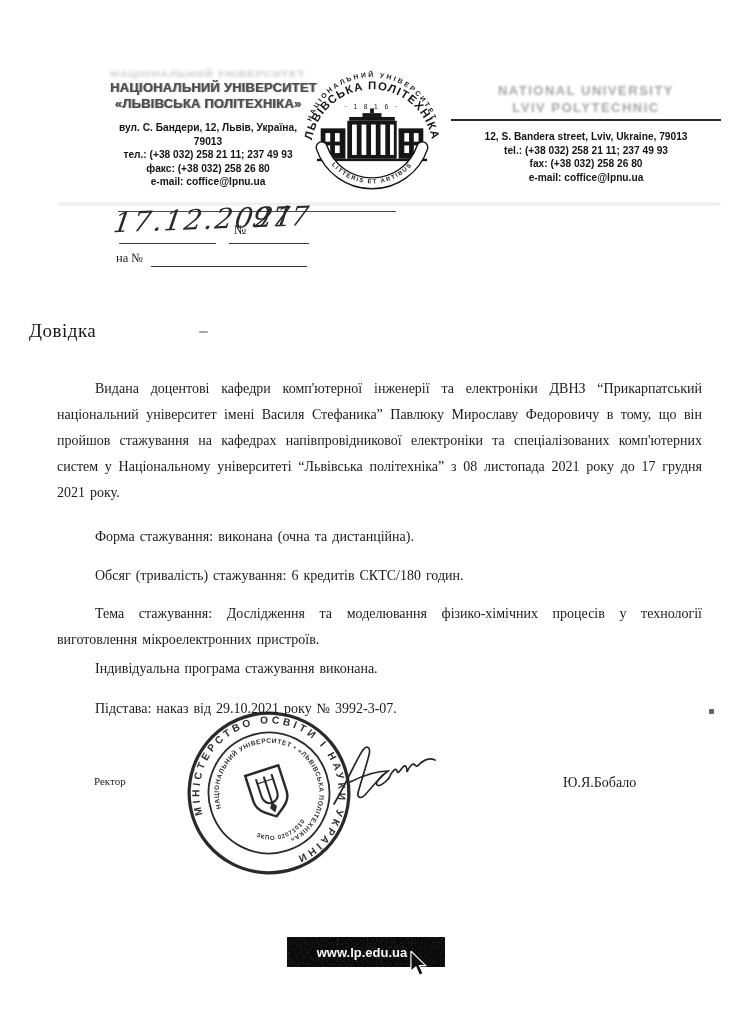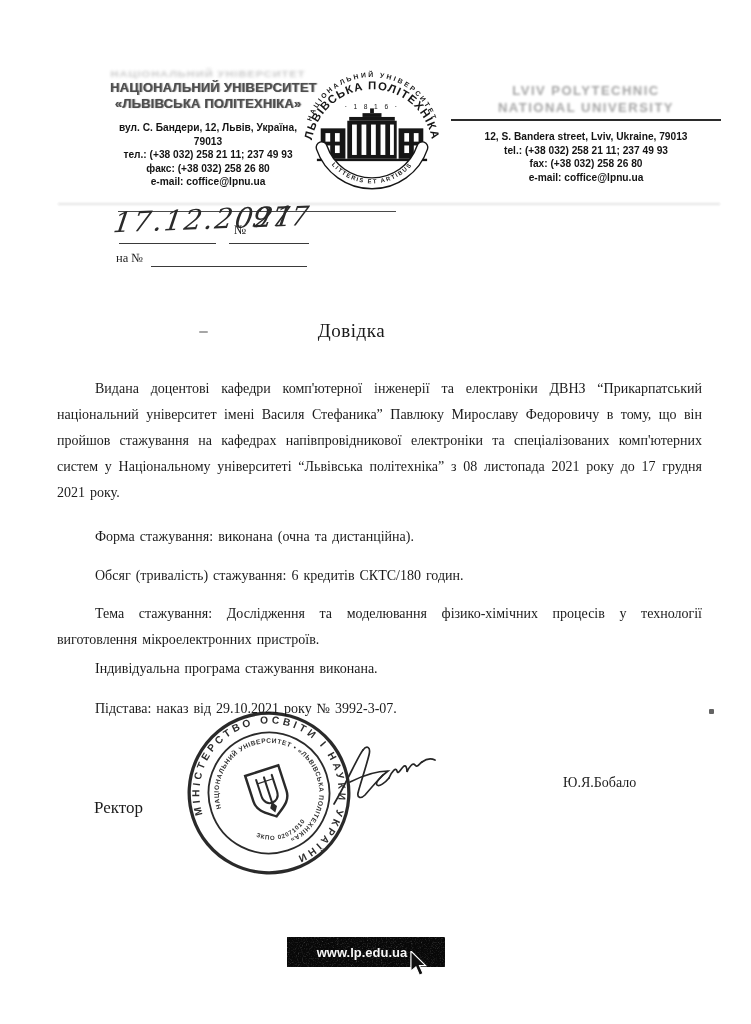--- a/index.html
+++ b/index.html
@@ -27,33 +27,33 @@
              transform:skewX(-10deg) rotate(-2deg);letter-spacing:2px;white-space:nowrap;}
   .hw-date{left:114px;top:203px;font-size:28px;}
   .hw-num{left:253px;top:201px;font-size:27px;}
   .no-label{left:234px;top:222px;font-size:13px;color:#222;}
   .ref-underline1{left:119px;top:243px;width:97px;border-top:1.5px solid #3a3a3a;}
   .ref-underline2{left:229px;top:243px;width:80px;border-top:1.5px solid #3a3a3a;}
   .reply{left:116px;top:251px;font-size:12.5px;color:#222;}
   .reply-line{left:151px;top:266px;width:156px;border-top:1.3px solid #3a3a3a;}
 
   
-  .title{left:57px;top:320px;width:645px;text-align:center;font-size:19px;letter-spacing:.5px;
+  .title{left:57px;top:320px;width:645px;text-align:left;font-size:19px;letter-spacing:.5px;
          transform:translateX(-28px);color:#191919;}
   .para{left:57px;width:645px;font-size:14px;line-height:26px;text-align:justify;
         text-indent:38px;color:#1b1b1b;word-spacing:1.5px;}
   .p1{top:376px;}
   .p2{top:524px;}
   .p3{top:563px;}
   .p4{top:601px;}
   .p5{top:656px;}
   .p6{top:696px;}
 
   
-  .role{left:94px;top:798px;font-size:17px;}
+  .role{left:94px;top:775px;font-size:11px;}
   .sig-name{left:563px;top:775px;font-size:14px;}
   .stamp-wrap{left:182px;top:706px;width:174px;height:174px;opacity:.9;}
   .scrawl{left:328px;top:740px;width:120px;height:74px;}
 
   
   .artifact-dash{left:199px;top:331px;width:9px;height:2px;background:#6a6a6a;opacity:.6;border-radius:1px;}
   .artifact-speck{left:709px;top:709px;width:5px;height:5px;background:#3c3c3c;opacity:.8;border-radius:1px;}
 
   
   .wm{left:286px;top:936px;width:160px;height:32px;}
@@ -120,22 +120,22 @@
           <use href="#lgRibbon" fill="none" stroke="#ffffff" stroke-width="10" stroke-linecap="round"></use>
           <text font-family="Liberation Sans, sans-serif" font-size="6.2" font-weight="bold" letter-spacing="1.6">
             <textPath href="#lgRibbon" startOffset="50%" text-anchor="middle">LITTERIS ET ARTIBUS</textPath>
           </text>
         </g>
       </g>
     </svg>
   </div>
 
   <div class="abs hdr-right">
+    <div class="ghost-en">NATIONAL UNIVERSITY</div>
     <div class="ghost-en">LVIV POLYTECHNIC</div>
-    <div class="ghost-en">NATIONAL UNIVERSITY</div>
     <div class="hdr-rule"></div>
     <div class="addr">
       <div>12, S. Bandera street, Lviv, Ukraine, 79013</div>
       <div>tel.: (+38 032) 258 21 11; 237 49 93</div>
       <div>fax: (+38 032) 258 26 80</div>
       <div>e-mail: coffice@lpnu.ua</div>
     </div>
   </div>
 
   <div class="abs scanline"></div>

